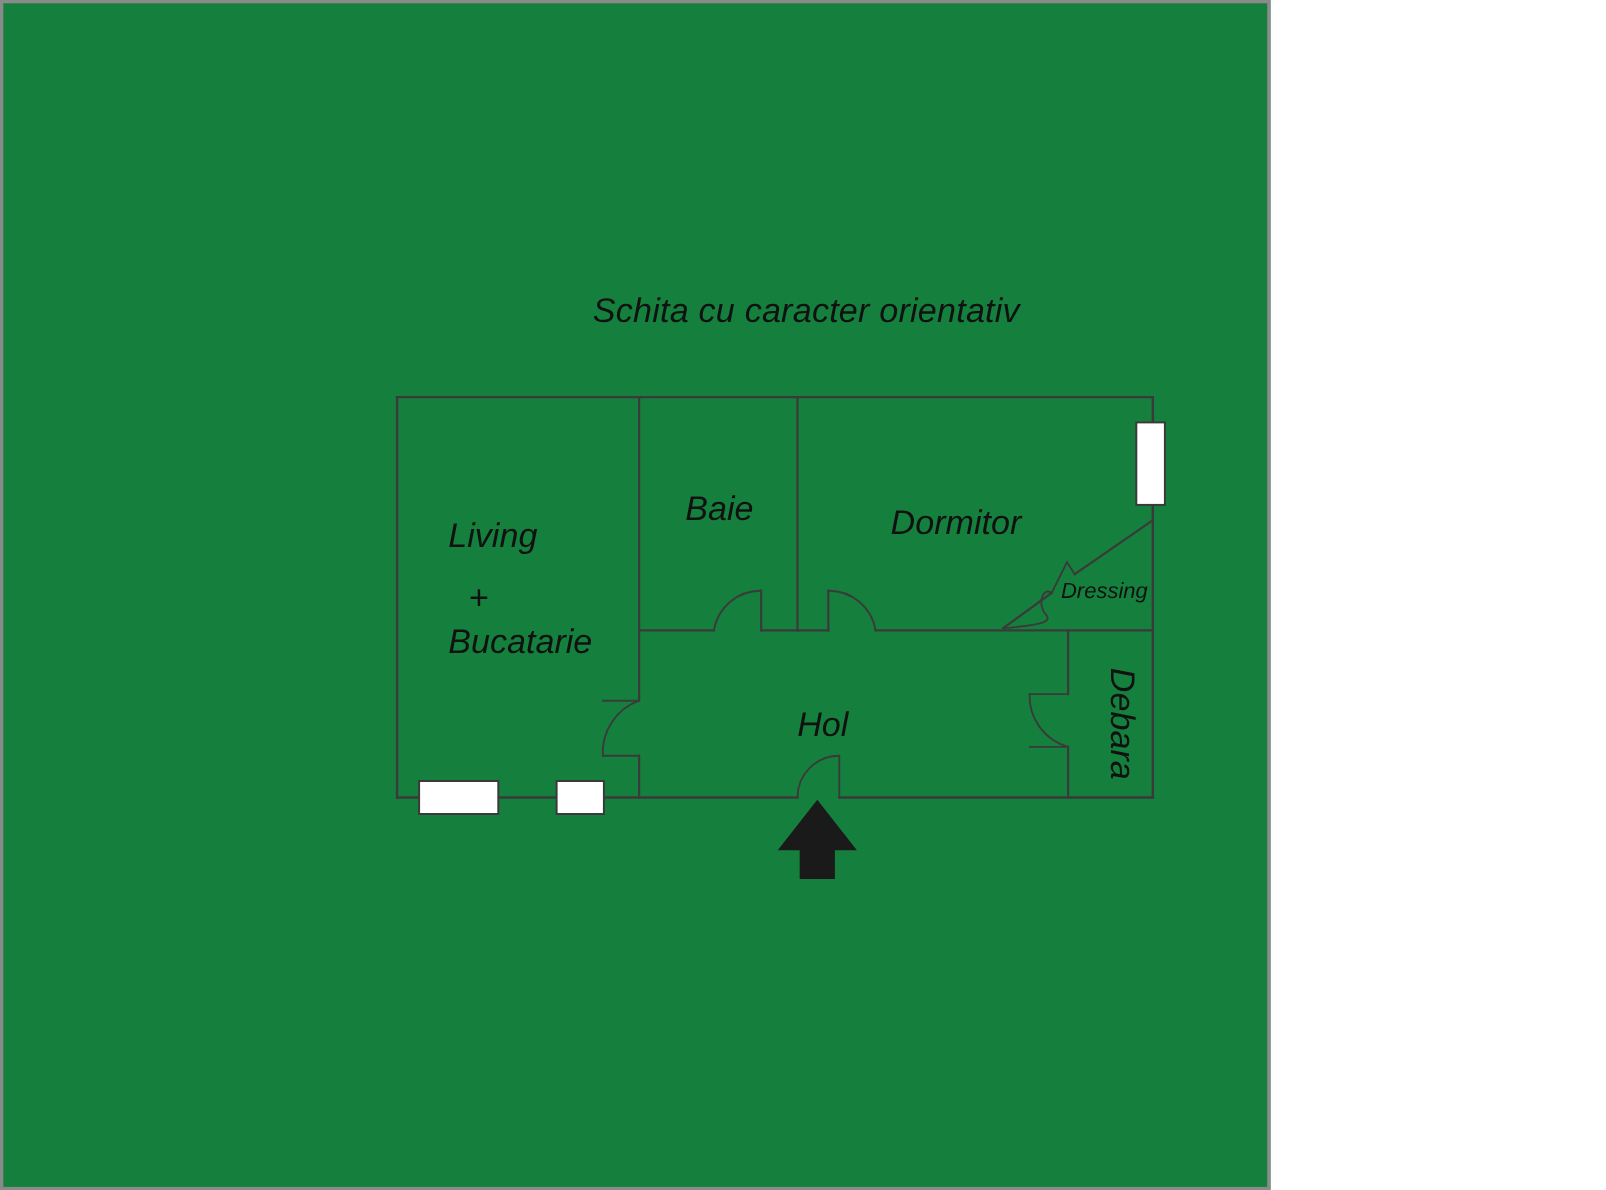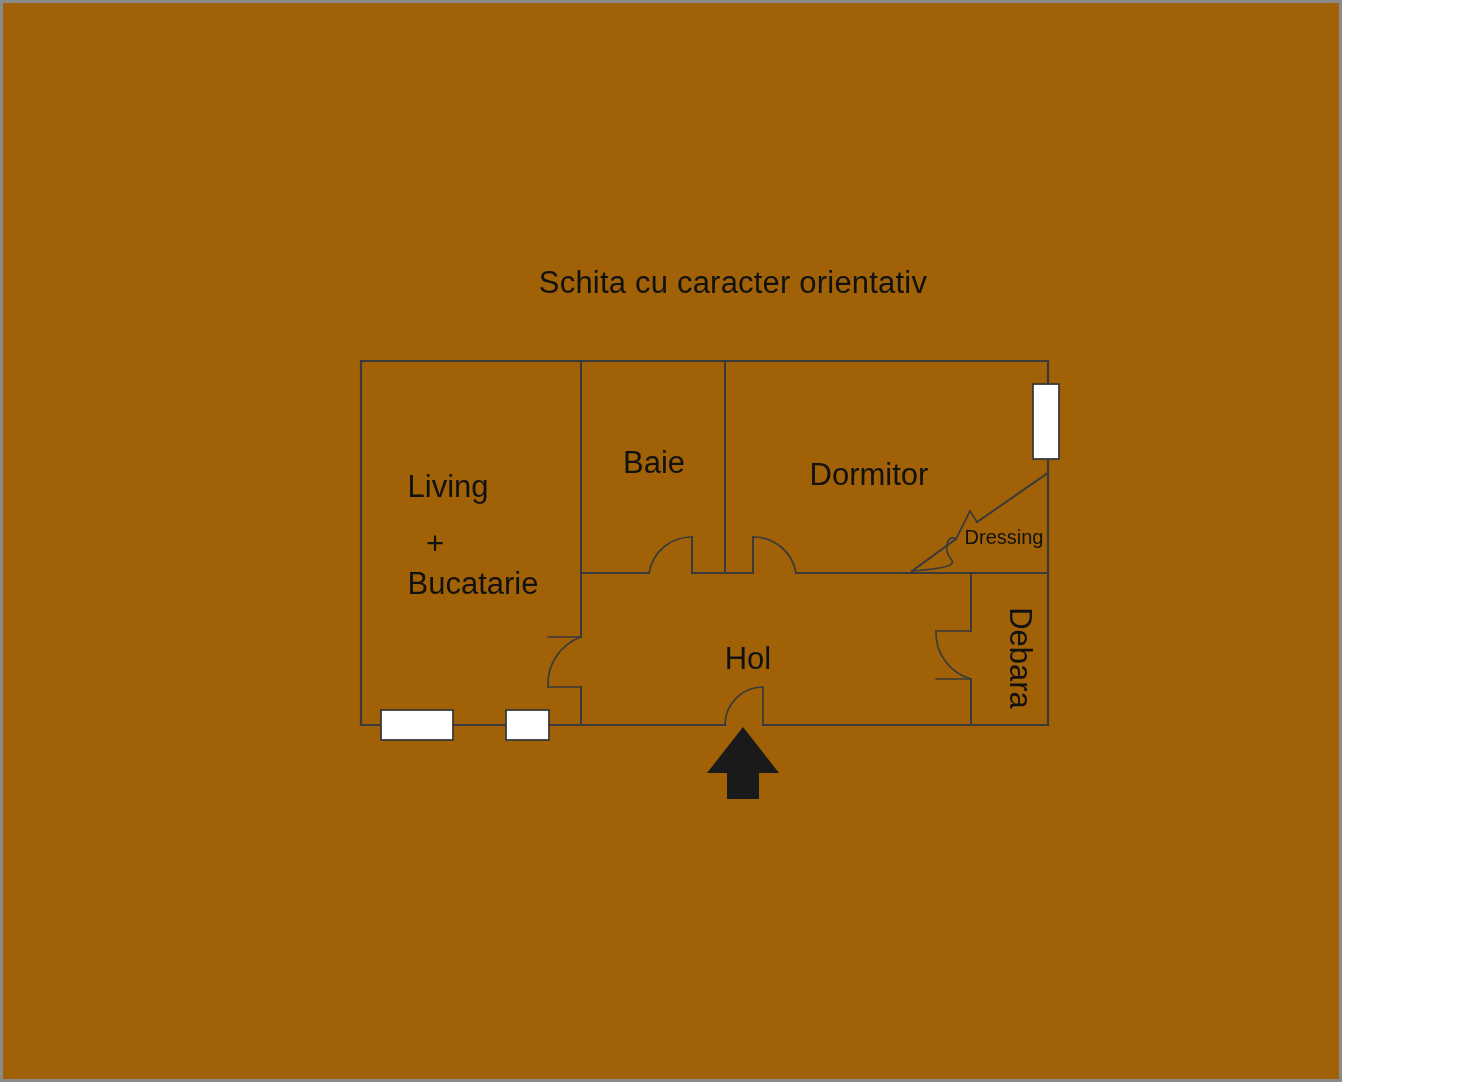--- a/index.html
+++ b/index.html
@@ -10,25 +10,26 @@
   body {
     width: 1460px;
     height: 1082px;
     font-family: "Liberation Sans", sans-serif;
     position: relative;
     overflow: hidden;
   }
   #page {
     position: absolute;
     left: 0; top: 0;
-    width: 1342px;
+    width: 1155px;
     height: 1082px;
-    background: #a16207;
+    background: #15803d;
     box-sizing: border-box;
     border: 3px solid #8a8a8a;
+    font-style: italic;
   }
   #plan-title {
     position: absolute;
     left: 0;
     top: 262px;
     width: 1460px;
     text-align: center;
     font-size: 31px;
     color: #111111;
     letter-spacing: 0.2px;

